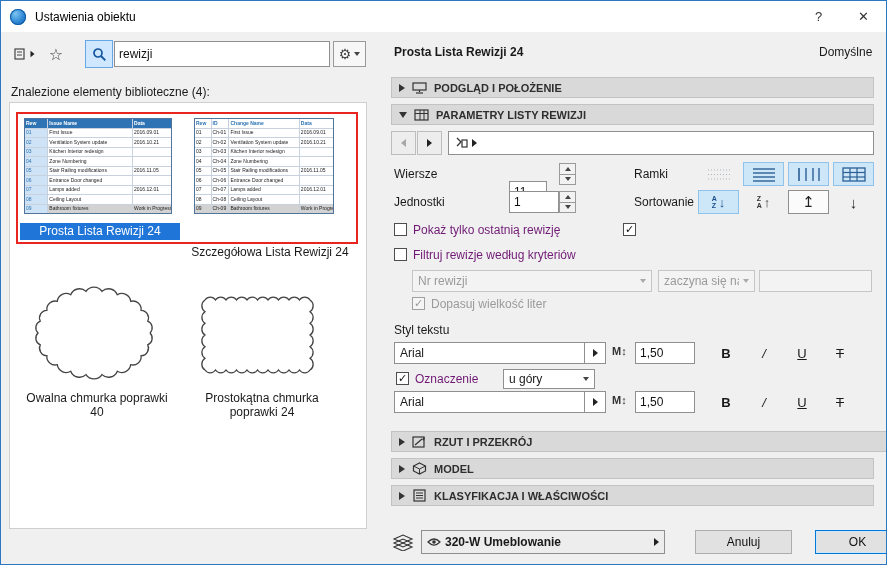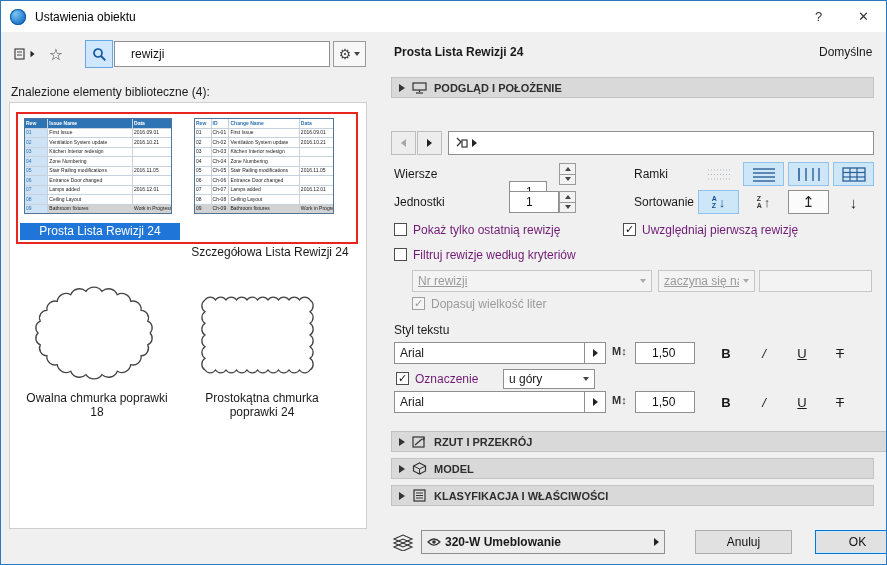--- a/index.html
+++ b/index.html
@@ -9,24 +9,24 @@
   
   .titlebar{position:absolute;left:0;top:0;width:100%;height:31px;background:#fff;display:flex;align-items:center;}
   .app-icon{width:16px;height:16px;margin-left:9px;border-radius:50%;background:radial-gradient(circle at 35% 30%,#7cc4ef 0%,#2e86d4 55%,#0b5ca8 100%);box-shadow:inset 0 0 0 1px #0b5ca8;}
   .title-text{margin-left:9px;font-size:12px;color:#000;}
   .tb-spacer{flex:1;}
   .tb-btn{width:45px;height:31px;display:flex;align-items:center;justify-content:center;font-size:13px;color:#333;cursor:default;}
   
   .icon-btn{display:flex;align-items:center;justify-content:center;background:transparent;border:1px solid transparent;}
   .icon-btn.active{background:#cfe8ff;border:1px solid #66a7e8;}
   .icon-btn.boxed{border:1px solid #9a9a9a;background:#f7f7f7;}
-  .txt{border:1px solid #8f8f8f;background:#fff;height:22px;font:12px "Liberation Sans","DejaVu Sans",sans-serif;padding:0 16px;box-sizing:border-box;outline:none;color:#111;}
+  .txt{border:1px solid #8f8f8f;background:#fff;height:22px;font:12px "Liberation Sans","DejaVu Sans",sans-serif;padding:0 4px;box-sizing:border-box;outline:none;color:#111;}
   .txt:disabled,.txt.disabled{background:#f3f3f3;border-color:#c6c6c6;color:#9a9a9a;}
   .combo{border:1px solid #8f8f8f;background:#fff;height:22px;display:flex;align-items:center;padding:0 5px;gap:4px;}
-  .combo.disabled{background:#f3f3f3;border-color:#c6c6c6;color:#9a9a9a;text-decoration:underline;}
+  .combo.disabled{background:#f3f3f3;border-color:#c6c6c6;color:#9a9a9a;}
   .combo .grow{flex:1;overflow:hidden;white-space:nowrap;}
   .sec{background:#d9d9d9;border:1px solid #c3c3c3;height:21px;display:flex;align-items:center;gap:7px;padding:0 7px;font-weight:bold;font-size:11px;color:#2e2e2e;}
   .tool{width:41px;height:24px;display:flex;align-items:center;justify-content:center;border:1px solid transparent;background:transparent;gap:2px;}
   .tool.on{background:#cde6f8;border:1px solid #8fc3ec;}
   .tool.frame{border:1px solid #8f8f8f;background:#fbfbfb;}
   .spin{width:17px;height:22px;display:flex;flex-direction:column;}
   .spin-btn{flex:1;border:1px solid #9a9a9a;background:#f2f2f2;display:flex;align-items:center;justify-content:center;}
   .spin-btn + .spin-btn{border-top:none;}
   
   .tr-r{width:0;height:0;border-top:4px solid transparent;border-bottom:4px solid transparent;border-left:5px solid #222;}
@@ -231,37 +231,47 @@
     <div class="abs itemlabel" style="left:172px;top:142px;width:176px;">Szczegółowa Lista Rewizji 24</div>
 
     <svg class="abs" style="left:22px;top:180px;" width="125" height="100" viewBox="0 0 125 100">
         <path d="M118.0 50.0 A 7.2 7.2 0 0 1 115.7 61.8 A 7.6 7.6 0 0 1 109.1 72.7 A 8.3 8.3 0 0 1 98.7 81.7 A 8.9 8.9 0 0 1 85.3 88.2 A 9.4 9.4 0 0 1 70.0 91.6 A 9.6 9.6 0 0 1 54.0 91.6 A 9.4 9.4 0 0 1 38.7 88.2 A 8.9 8.9 0 0 1 25.3 81.7 A 8.3 8.3 0 0 1 14.9 72.7 A 7.6 7.6 0 0 1 8.3 61.8 A 7.2 7.2 0 0 1 6.0 50.0 A 7.2 7.2 0 0 1 8.3 38.2 A 7.6 7.6 0 0 1 14.9 27.3 A 8.3 8.3 0 0 1 25.3 18.3 A 8.9 8.9 0 0 1 38.7 11.8 A 9.4 9.4 0 0 1 54.0 8.4 A 9.6 9.6 0 0 1 70.0 8.4 A 9.4 9.4 0 0 1 85.3 11.8 A 8.9 8.9 0 0 1 98.7 18.3 A 8.3 8.3 0 0 1 109.1 27.3 A 7.6 7.6 0 0 1 115.7 38.2 A 7.2 7.2 0 0 1 118.0 50.0" fill="none" stroke="#444" stroke-width="1.3"></path>
       </svg>
 
     <svg class="abs" style="left:185px;top:188px;" width="125" height="90" viewBox="0 0 125 90">
         <path d="M10.0 9.0 A 6.3 6.3 0 0 1 20.5 9.0 A 6.3 6.3 0 0 1 31.0 9.0 A 6.3 6.3 0 0 1 41.5 9.0 A 6.3 6.3 0 0 1 52.0 9.0 A 6.3 6.3 0 0 1 62.5 9.0 A 6.3 6.3 0 0 1 73.0 9.0 A 6.3 6.3 0 0 1 83.5 9.0 A 6.3 6.3 0 0 1 94.0 9.0 A 6.3 6.3 0 0 1 104.5 9.0 A 6.3 6.3 0 0 1 115.0 9.0 A 7.0 7.0 0 0 1 115.0 20.7 A 7.0 7.0 0 0 1 115.0 32.3 A 7.0 7.0 0 0 1 115.0 44.0 A 7.0 7.0 0 0 1 115.0 55.7 A 7.0 7.0 0 0 1 115.0 67.3 A 7.0 7.0 0 0 1 115.0 79.0 A 6.3 6.3 0 0 1 104.5 79.0 A 6.3 6.3 0 0 1 94.0 79.0 A 6.3 6.3 0 0 1 83.5 79.0 A 6.3 6.3 0 0 1 73.0 79.0 A 6.3 6.3 0 0 1 62.5 79.0 A 6.3 6.3 0 0 1 52.0 79.0 A 6.3 6.3 0 0 1 41.5 79.0 A 6.3 6.3 0 0 1 31.0 79.0 A 6.3 6.3 0 0 1 20.5 79.0 A 6.3 6.3 0 0 1 10.0 79.0 A 7.0 7.0 0 0 1 10.0 67.3 A 7.0 7.0 0 0 1 10.0 55.7 A 7.0 7.0 0 0 1 10.0 44.0 A 7.0 7.0 0 0 1 10.0 32.3 A 7.0 7.0 0 0 1 10.0 20.7 A 7.0 7.0 0 0 1 10.0 9.0" fill="none" stroke="#444" stroke-width="1.3"></path>
       </svg>
 
-    <div class="abs itemlabel" style="left:12px;top:288px;width:150px;">Owalna chmurka poprawki 18</div>
+    <div class="abs itemlabel" style="left:12px;top:288px;width:150px;">Owalna chmurka poprawki 40</div>
     <div class="abs itemlabel" style="left:177px;top:288px;width:150px;">Prostokątna chmurka poprawki 24</div>
   </div>
 
   <div class="abs lbl" style="left:393px;top:44px;font-weight:bold;">Prosta Lista Rewizji 24</div>
   <div class="abs lbl" style="left:818px;top:44px;">Domyślne</div>
 
   <div class="abs sec" style="left:390px;top:76px;width:483px;">
     <span class="sec-arrow-c"></span>
     <svg width="15" height="12" viewBox="0 0 15 12">
       <rect x="1" y="1" width="13" height="7" fill="none" stroke="#333" stroke-width="1.2"></rect>
       <line x1="7.5" y1="8" x2="7.5" y2="10" stroke="#333" stroke-width="1.2"></line>
       <line x1="4" y1="11" x2="11" y2="11" stroke="#333" stroke-width="1.2"></line>
     </svg>
     <span>PODGLĄD I POŁOŻENIE</span>
   </div>
 
+  <div class="abs sec" style="left:390px;top:103px;width:483px;">
+    <span class="sec-arrow-e"></span>
+    <svg width="15" height="12" viewBox="0 0 15 12">
+      <rect x="1" y="1" width="13" height="10" fill="none" stroke="#333" stroke-width="1.2"></rect>
+      <line x1="1" y1="4.5" x2="14" y2="4.5" stroke="#333" stroke-width="1"></line>
+      <line x1="6" y1="1" x2="6" y2="11" stroke="#333" stroke-width="1"></line>
+      <line x1="10" y1="1" x2="10" y2="11" stroke="#333" stroke-width="1"></line>
+    </svg>
+    <span>PARAMETRY LISTY REWIZJI</span>
+  </div>
 
   <div class="abs icon-btn" style="left:390px;top:130px;width:25px;height:24px;border:1px solid #bdbdbd;background:#ededed;">
     <span class="tr-l"></span>
   </div>
   <div class="abs icon-btn" style="left:416px;top:130px;width:25px;height:24px;border:1px solid #bdbdbd;background:#ededed;">
     <span class="tr-r"></span>
   </div>
   <div class="abs combo" style="left:447px;top:130px;width:426px;height:24px;font-weight:bold;">
     <svg width="14" height="13" viewBox="0 0 14 13">
       <path d="M3 1 L7 5 L3 9" fill="none" stroke="#333" stroke-width="1.3"></path>
@@ -347,21 +357,20 @@
   <div class="abs tool" style="left:832px;top:189px;font-size:15px;color:#222;">
     <span>↓</span>
   </div>
 
   <span class="abs cb" style="left:393px;top:222px;"></span>
   <span class="abs cblabel" style="left:412px;top:222px;">Pokaż tylko ostatnią rewizję</span>
 
   <span class="abs cb" style="left:622px;top:222px;">
       <span>✓</span>
     </span>
-  <span class="abs cblabel" style="left:641px;top:222px;">Uwzględniaj pierwszą rewizję</span>
 
   <span class="abs cb" style="left:393px;top:247px;"></span>
   <span class="abs cblabel" style="left:412px;top:247px;">Filtruj rewizje według kryteriów</span>
 
   <div class="abs combo disabled" style="left:411px;top:269px;width:240px;">
     <span class="grow">Nr rewizji</span>
     <span class="tr-d small dis"></span>
   </div>
   <div class="abs combo disabled" style="left:657px;top:269px;width:97px;">
     <span class="grow">zaczyna się na</span>

